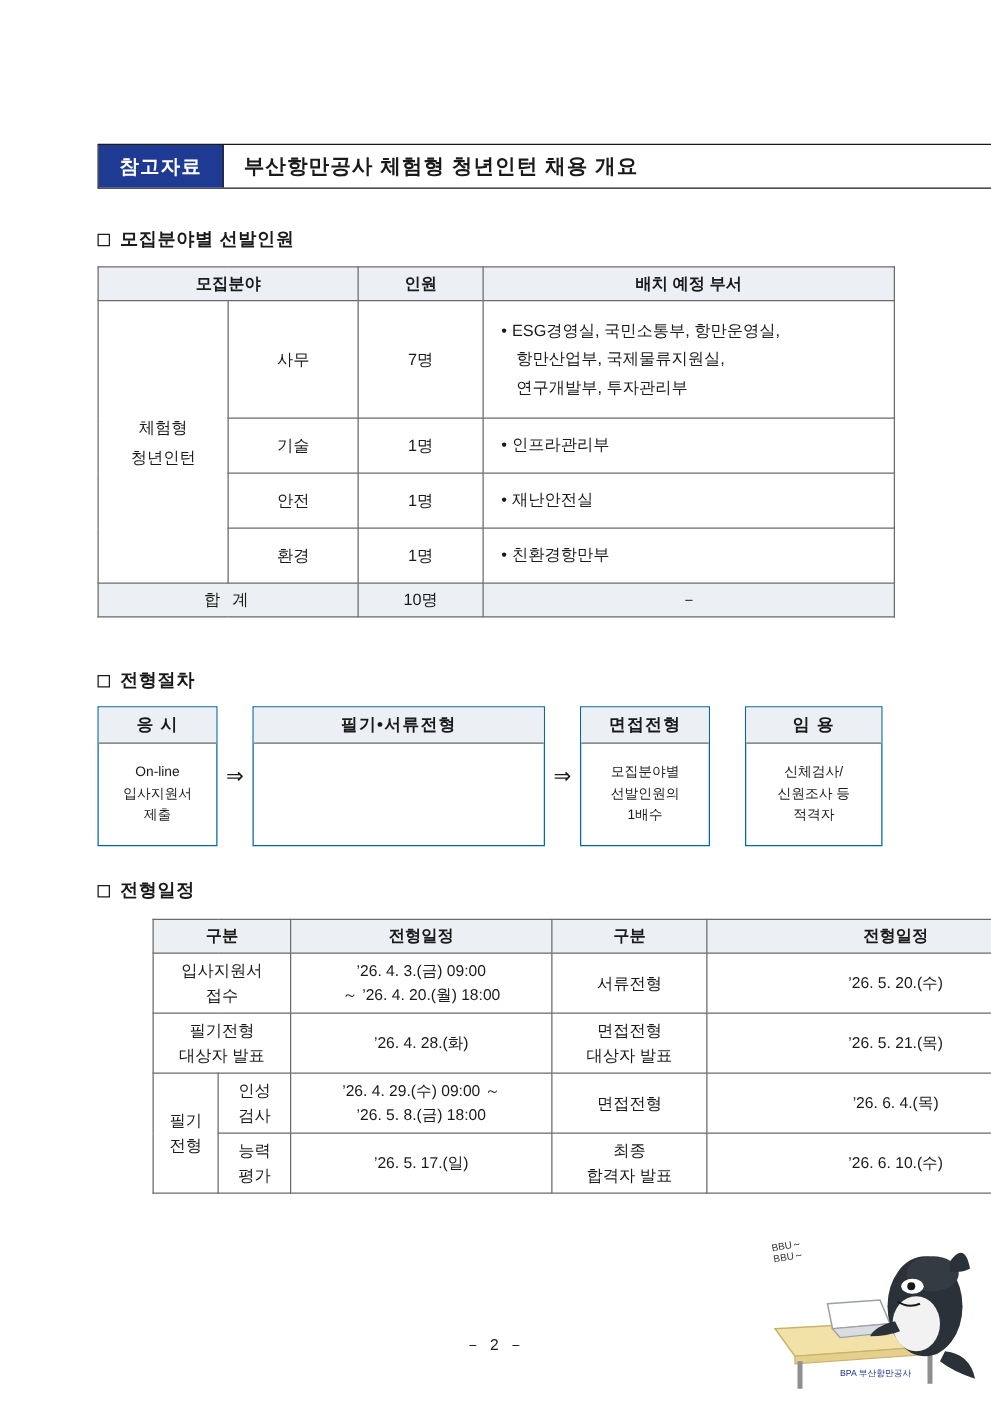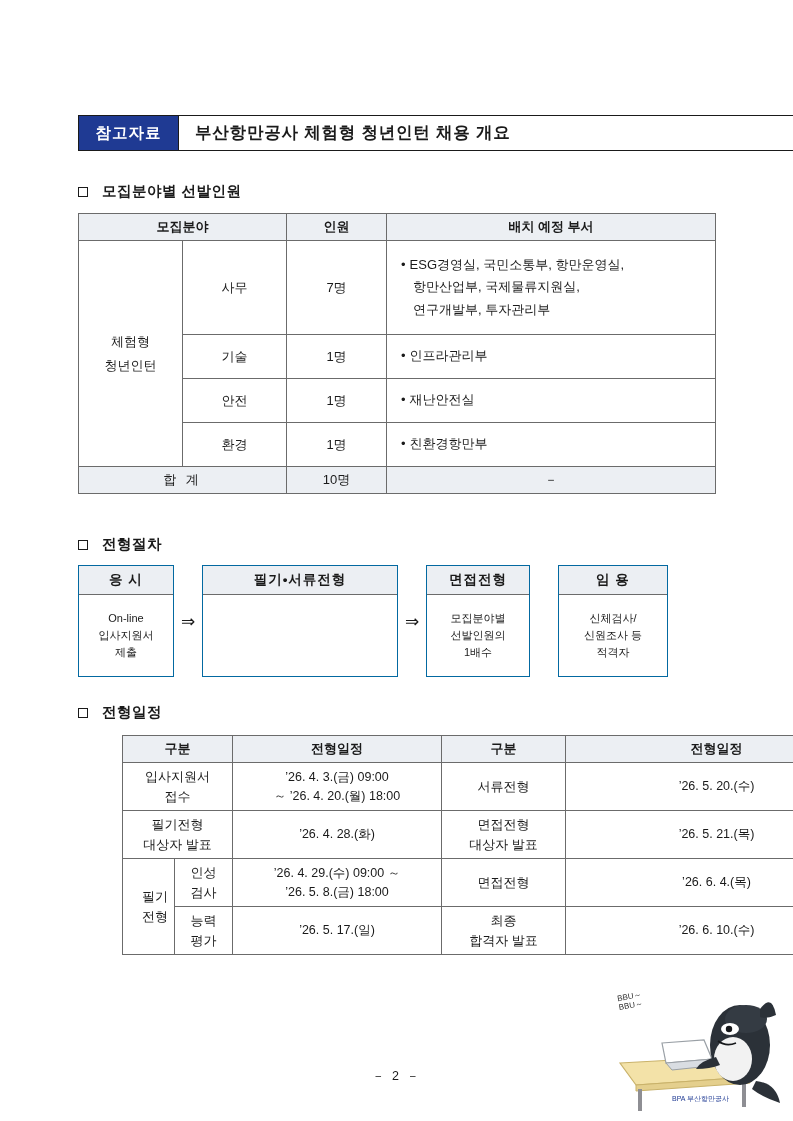--- a/index.html
+++ b/index.html
@@ -51,21 +51,21 @@
   }
 
   
   .sec-head {
     position: absolute;
     font-size: 14.5px;
     font-weight: bold;
     letter-spacing: 0.5px;
     display: flex;
     align-items: center;
-    gap: 14px;
+    gap: 8px;
   }
   .sec-head .box {
     display: inline-block;
     width: 10px; height: 10px;
     border: 1.4px solid #1a1a1a;
   }
   #head-1 { left: 78px; top: 182px; }
   #head-2 { left: 78px; top: 535px; }
   #head-3 { left: 78px; top: 703px; }
 
@@ -128,21 +128,21 @@
   }
   .arrow {
     width: 28px;
     display: flex;
     align-items: center;
     justify-content: center;
     font-size: 17px;
     color: #1a1a1a;
   }
   #fb-1 { width: 96px; }
-  #fb-2 { width: 196px; }
+  #fb-2 { width: 234px; }
   #fb-3 { width: 104px; }
   #fb-4 { width: 110px; }
 
   
   #tbl-schedule { left: 78px; top: 735px; width: 746px; margin-left: 44px; }
   #tbl-schedule td { font-size: 12.5px; line-height: 1.5; }
   #tbl-schedule td.bold { font-size: 13px; }
 
   
   .note {
@@ -315,21 +315,21 @@
       </td>
       <td>’26. 4. 28.(화)</td>
       <td class="bold">
         <div>면접전형</div>
         <div>대상자 발표</div>
       </td>
       <td>’26. 5. 21.(목)</td>
     </tr>
 
     <tr>
-      <td rowspan="2" class="bold" style="width:52px;text-align:right;">
+      <td rowspan="2" class="bold" style="width:52px;">
         <div>필기</div>
         <div>전형</div>
       </td>
       <td class="bold" style="width:58px; height:48px;">
         <div>인성</div>
         <div>검사</div>
       </td>
       <td>
         <div>’26. 4. 29.(수) 09:00 ～</div>
         <div>’26. 5. 8.(금) 18:00</div>

